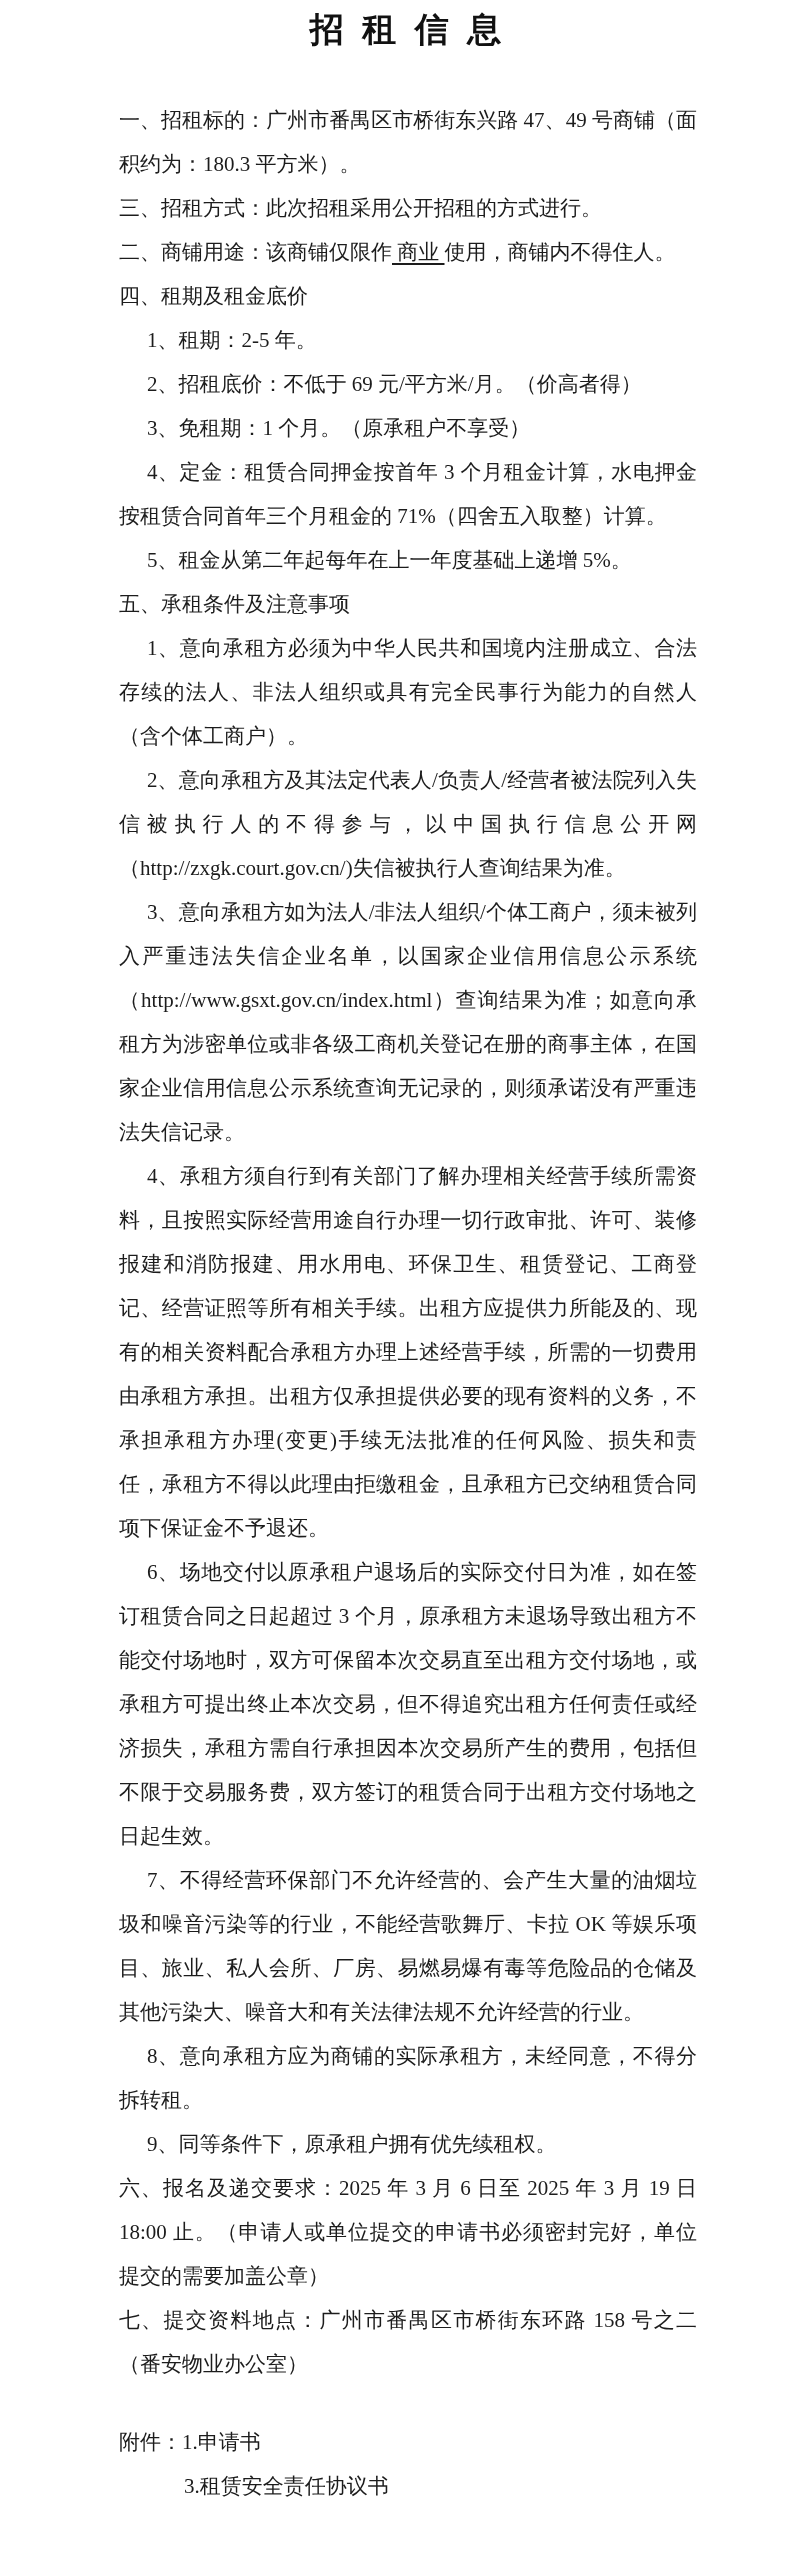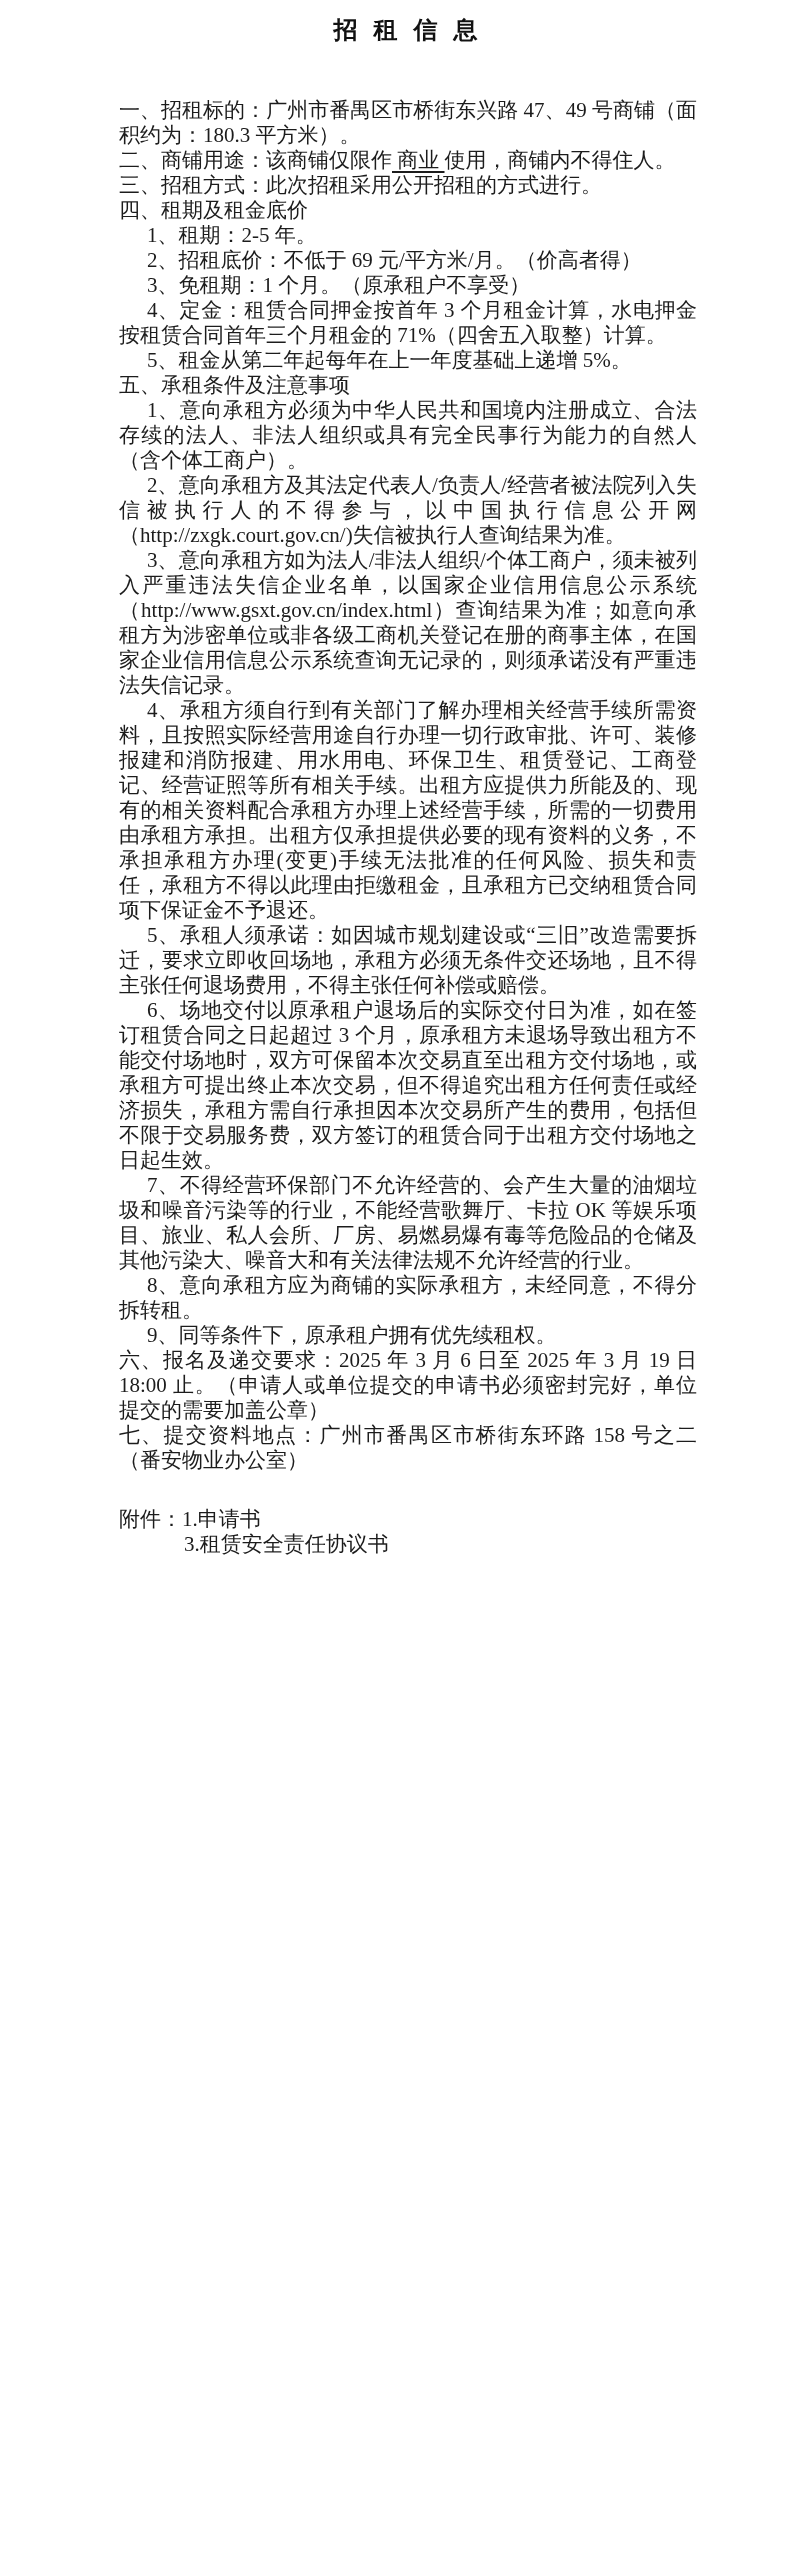--- a/index.html
+++ b/index.html
@@ -15,57 +15,56 @@
     background: #ffffff;
     color: #1c1c1c;
     padding: 8px 96px 0 119px;
     overflow: hidden;
     font-family: "Liberation Serif", "DejaVu Serif", serif;
     font-size: 21px;
   }
   .doc-title {
     margin: 0 0 46px 0;
     line-height: 44px;
-    font-size: 24px;
+    font-size: 34px;
     font-weight: bold;
     letter-spacing: 5px;
     text-align: center;
     color: #111111;
   }
   .doc-body p {
     margin: 0;
-    line-height: 25px;
+    line-height: 44px;
     text-align: justify;
   }
   .doc-body p.sub { text-indent: 28px; }
   .doc-body p.attach-first { margin-top: 34px; }
   .doc-body p.attach { padding-left: 65px; text-align: left; }
   .u { text-decoration: underline; text-underline-offset: 4px; }
 </style>
 </head>
 <body>
 
 <div class="page">
   <h1 class="doc-title">招 租 信 息</h1>
   <div class="doc-body" id="doc-body">
       <p class="item"><span>一、招租标的：广州市番禺区市桥街东兴路 47、49 号商铺（面积约为：180.3 平方米）。</span></p>
+      <p class="item"><span>三、招租方式：此次招租采用公开招租的方式进行。</span></p>
       <p class="item"><span>二、商铺用途：该商铺仅限作</span><span class="u"> 商业 </span><span>使用，商铺内不得住人。</span></p>
-      <p class="item"><span>三、招租方式：此次招租采用公开招租的方式进行。</span></p>
       <p class="item"><span>四、租期及租金底价</span></p>
       <p class="sub"><span>1、租期：2-5 年。</span></p>
       <p class="sub"><span>2、招租底价：不低于 69 元/平方米/月。（价高者得）</span></p>
       <p class="sub"><span>3、免租期：1 个月。（原承租户不享受）</span></p>
       <p class="sub"><span>4、定金：租赁合同押金按首年 3 个月租金计算，水电押金按租赁合同首年三个月租金的 71%（四舍五入取整）计算。</span></p>
       <p class="sub"><span>5、租金从第二年起每年在上一年度基础上递增 5%。</span></p>
       <p class="item"><span>五、承租条件及注意事项</span></p>
       <p class="sub"><span>1、意向承租方必须为中华人民共和国境内注册成立、合法存续的法人、非法人组织或具有完全民事行为能力的自然人（含个体工商户）。</span></p>
       <p class="sub"><span>2、意向承租方及其法定代表人/负责人/经营者被法院列入失信被执行人的不得参与，以中国执行信息公开网（http://zxgk.court.gov.cn/)失信被执行人查询结果为准。</span></p>
       <p class="sub"><span>3、意向承租方如为法人/非法人组织/个体工商户，须未被列入严重违法失信企业名单，以国家企业信用信息公示系统（http://www.gsxt.gov.cn/index.html）查询结果为准；如意向承租方为涉密单位或非各级工商机关登记在册的商事主体，在国家企业信用信息公示系统查询无记录的，则须承诺没有严重违法失信记录。</span></p>
       <p class="sub"><span>4、承租方须自行到有关部门了解办理相关经营手续所需资料，且按照实际经营用途自行办理一切行政审批、许可、装修报建和消防报建、用水用电、环保卫生、租赁登记、工商登记、经营证照等所有相关手续。出租方应提供力所能及的、现有的相关资料配合承租方办理上述经营手续，所需的一切费用由承租方承担。出租方仅承担提供必要的现有资料的义务，不承担承租方办理(变更)手续无法批准的任何风险、损失和责任，承租方不得以此理由拒缴租金，且承租方已交纳租赁合同项下保证金不予退还。</span></p>
-      <p class="sub"><span>5、承租人须承诺：如因城市规划建设或“三旧”改造需要拆迁，要求立即收回场地，承租方必须无条件交还场地，且不得主张任何退场费用，不得主张任何补偿或赔偿。</span></p>
       <p class="sub"><span>6、场地交付以原承租户退场后的实际交付日为准，如在签订租赁合同之日起超过 3 个月，原承租方未退场导致出租方不能交付场地时，双方可保留本次交易直至出租方交付场地，或承租方可提出终止本次交易，但不得追究出租方任何责任或经济损失，承租方需自行承担因本次交易所产生的费用，包括但不限于交易服务费，双方签订的租赁合同于出租方交付场地之日起生效。</span></p>
       <p class="sub"><span>7、不得经营环保部门不允许经营的、会产生大量的油烟垃圾和噪音污染等的行业，不能经营歌舞厅、卡拉 OK 等娱乐项目、旅业、私人会所、厂房、易燃易爆有毒等危险品的仓储及其他污染大、噪音大和有关法律法规不允许经营的行业。</span></p>
       <p class="sub"><span>8、意向承租方应为商铺的实际承租方，未经同意，不得分拆转租。</span></p>
       <p class="sub"><span>9、同等条件下，原承租户拥有优先续租权。</span></p>
       <p class="item"><span>六、报名及递交要求：2025 年 3 月 6 日至 2025 年 3 月 19 日 18:00 止。（申请人或单位提交的申请书必须密封完好，单位提交的需要加盖公章）</span></p>
       <p class="item"><span>七、提交资料地点：广州市番禺区市桥街东环路 158 号之二（番安物业办公室）</span></p>
       <p class="attach-first"><span>附件：1.申请书</span></p>
       <p class="attach"><span>3.租赁安全责任协议书</span></p>
     </div>
 </div>

